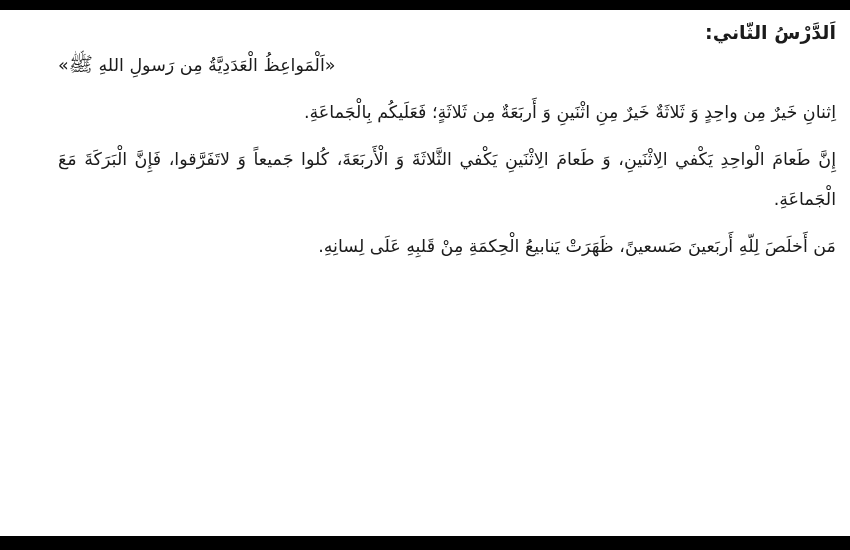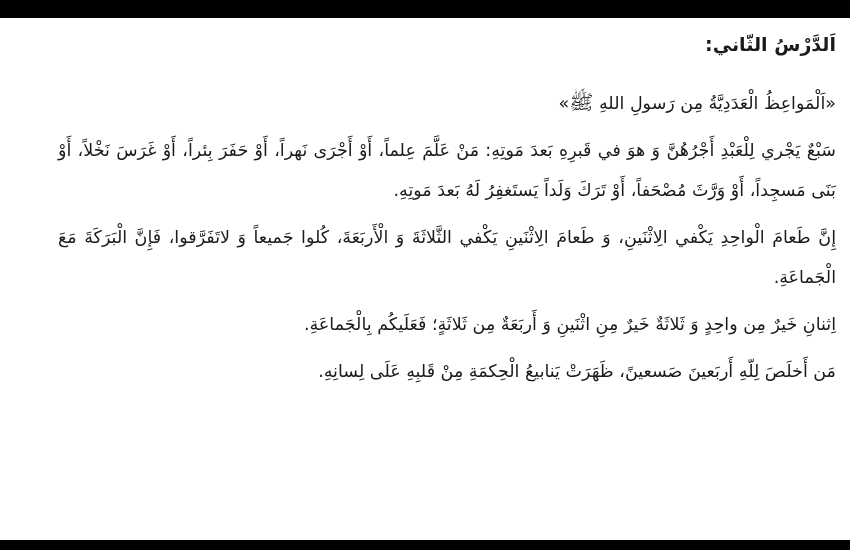--- a/index.html
+++ b/index.html
@@ -19,43 +19,42 @@
     left: 0;
     width: 850px;
     background: #000000;
     z-index: 2;
   }
   .letterbox-bar.top { top: 0; height: 10px; }
   .letterbox-bar.bottom { bottom: 0; height: 10px; }
 
   .paper {
     position: absolute;
-    top: 18px;
+    top: 6px;
     left: 0;
     width: 850px;
     height: 530px;
     background: #ffffff;
     z-index: 1;
   }
   .content {
     direction: rtl;
     color: #1b1b1b;
     padding: 10px 14px 0 58px;
   }
   .lesson-title {
     font-size: 19px;
     font-weight: bold;
     text-align: right;
     margin: 0 0 0 0;
     line-height: 32px;
   }
   .hadith-source {
     font-size: 17.5px;
-    text-align: right;
-    margin-top: 26px;
+    text-align: left;
     line-height: 34px;
   }
   .hadith-source .pbuh {
     font-size: 20px;
     line-height: 1;
   }
   .paragraphs {
     margin-top: 10px;
   }
   .hadith {
@@ -73,22 +72,21 @@
 <div class="letterbox-bar top"></div>
 
 <div class="paper">
   <div class="content">
 
     <h1 class="lesson-title">اَلدَّرْسُ الثّاني:</h1>
 
     <div class="hadith-source"><span>«اَلْمَواعِظُ الْعَدَدِيَّةُ مِن رَسولِ اللهِ</span> <span class="pbuh">ﷺ</span><span>»</span></div>
 
     <div class="paragraphs">
-      <p class="hadith">سَبْعٌ يَجْري لِلْعَبْدِ أَجْرُهُنَّ وَ هوَ في قَبرِهِ بَعدَ مَوتِهِ: مَنْ عَلَّمَ عِلماً، أَوْ أَجْرَى نَهراً، أَوْ حَفَرَ بِئراً، أَوْ غَرَسَ نَخْلاً، أَوْ بَنَى مَسجِداً، أَوْ وَرَّثَ مُصْحَفاً، أَوْ تَرَكَ وَلَداً يَستَغفِرُ لَهُ بَعدَ مَوتِهِ.</p>
+      <p class="hadith">اِثنانِ خَيرٌ مِن واحِدٍ وَ ثَلاثَةٌ خَيرٌ مِنِ اثْنَينِ وَ أَربَعَةٌ مِن ثَلاثَةٍ؛ فَعَلَيكُم بِالْجَماعَةِ.</p>
       <p class="hadith">إِنَّ طَعامَ الْواحِدِ يَكْفي الِاثْنَينِ، وَ طَعامَ الِاثْنَينِ يَكْفي الثَّلاثَةَ وَ الْأَربَعَةَ، كُلوا جَميعاً وَ لاتَفَرَّقوا، فَإِنَّ الْبَرَكَةَ مَعَ الْجَماعَةِ.</p>
-      <p class="hadith">اِثنانِ خَيرٌ مِن واحِدٍ وَ ثَلاثَةٌ خَيرٌ مِنِ اثْنَينِ وَ أَربَعَةٌ مِن ثَلاثَةٍ؛ فَعَلَيكُم بِالْجَماعَةِ.</p>
       <p class="hadith">مَن أَخلَصَ لِلّهِ أَربَعينَ صَسعينً، ظَهَرَتْ يَنابيعُ الْحِكمَةِ مِنْ قَلبِهِ عَلَى لِسانِهِ.</p>
     </div>
 
   </div>
 </div>
 
 <div class="letterbox-bar bottom"></div>
 
 </body></html>

